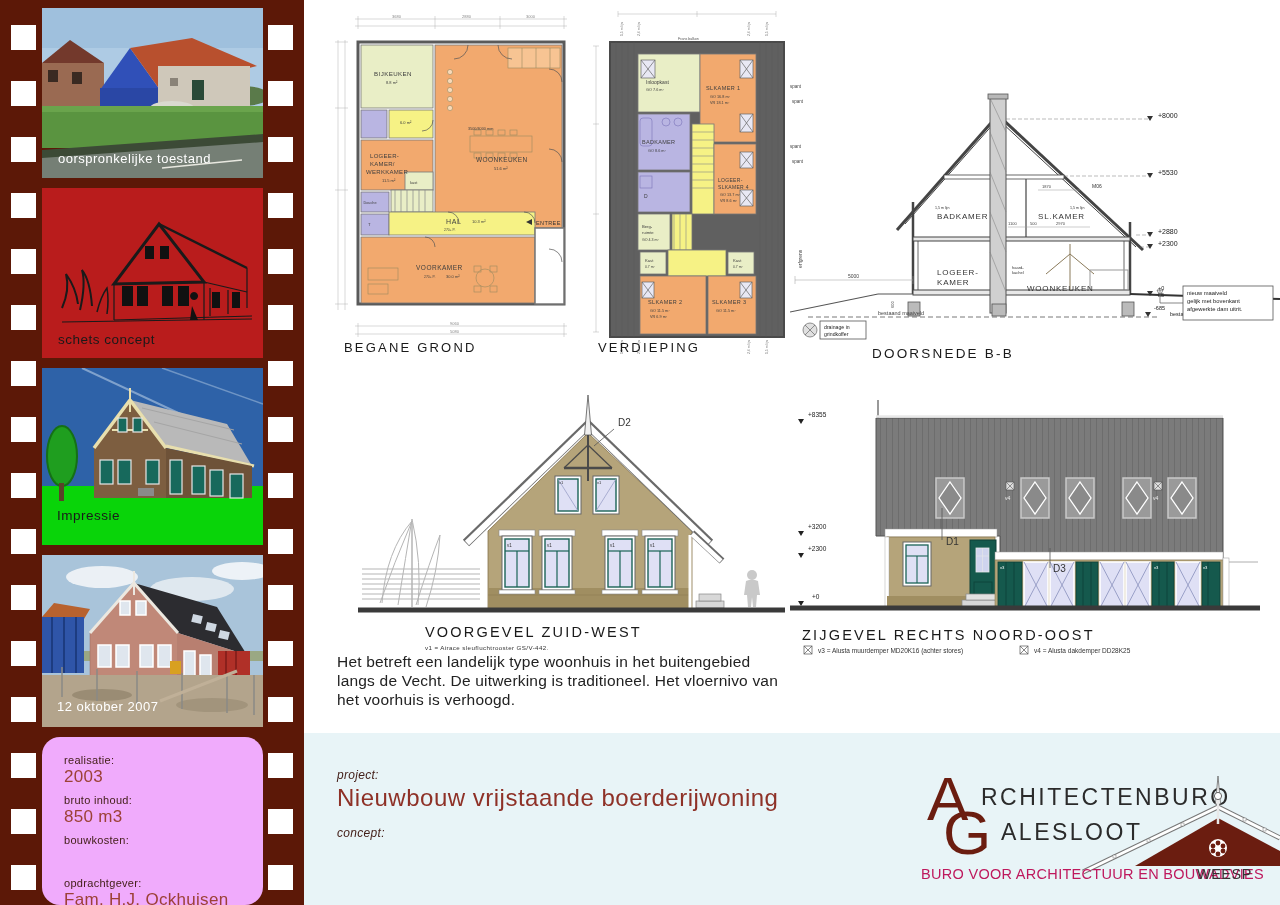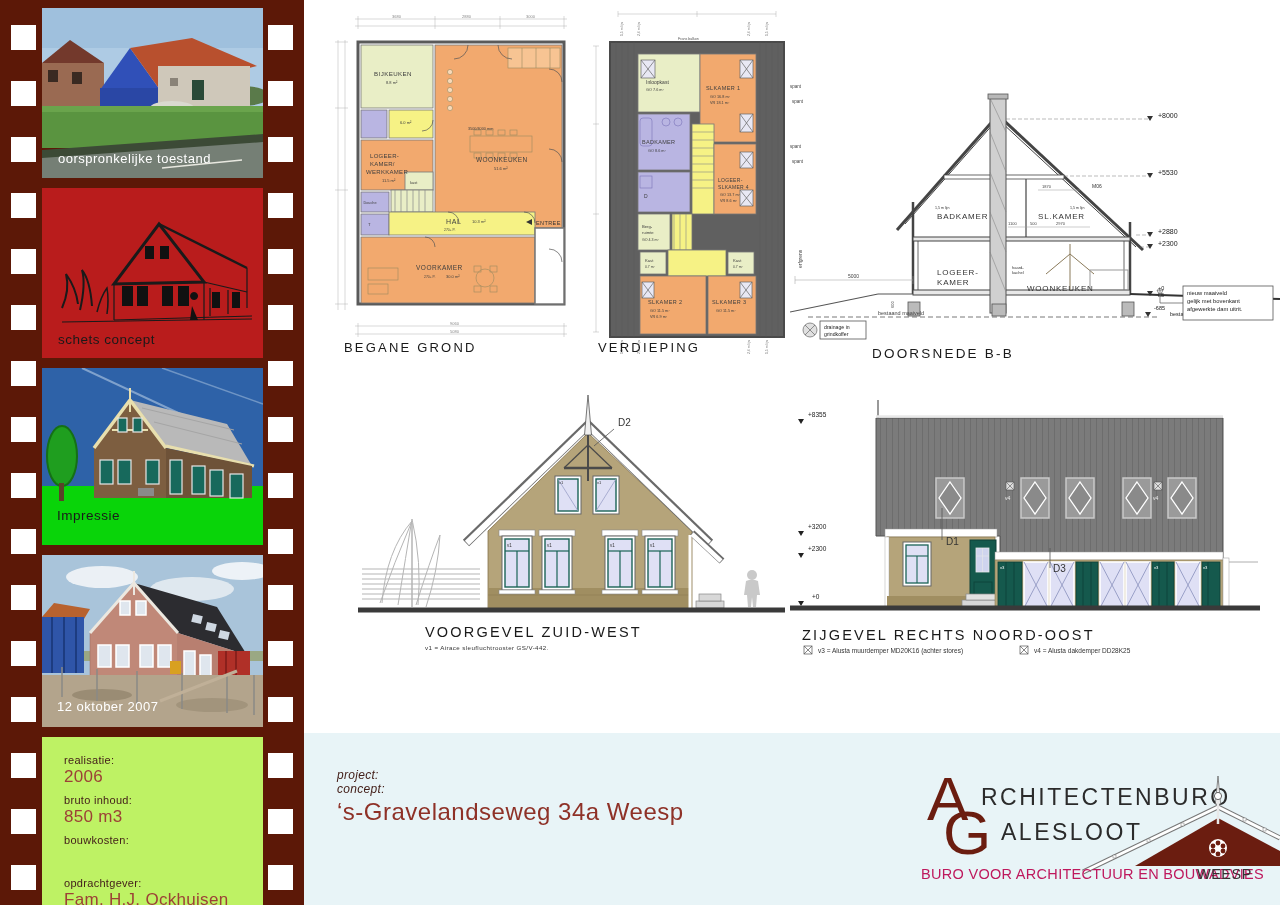--- a/index.html
+++ b/index.html
@@ -14,21 +14,21 @@
   .sprockets { position:absolute; top:0; bottom:0; width:25px;
     background:repeating-linear-gradient(180deg, transparent 0 25px, #ffffff 25px 50px, transparent 50px 56px); }
   .sprockets.left { left:11px; }
   .sprockets.right { left:268px; }
   .frame { position:absolute; left:42px; width:221px; overflow:hidden; }
   .frame svg { display:block; }
   .f1 { top:8px;   height:170px; }
   .f2 { top:188px; height:170px; background:#b91c1c; }
   .f3 { top:368px; height:177px; }
   .f4 { top:555px; height:172px; }
-  .f5 { top:737px; height:168px; background:#bef264; padding:10px 0 0 22px; }
+  .f5 { top:737px; height:168px; background:#f0abfc; padding:10px 0 0 22px;border-radius:18px; }
 
   .f5 .flabel { font-size:11px; color:#44201a; margin-top:7px; letter-spacing:0.3px; }
   .f5 .fvalue { font-size:17px; color:#9c4136; margin-top:1px; letter-spacing:0.3px; }
   .f5 .gap { height:24px; }
 
   
   .dwg { position:absolute; }
   svg text { font-family:"Liberation Sans", sans-serif; }
   .dwg-title { letter-spacing:2.2px; fill:#1a1a1a; }
 
@@ -207,21 +207,21 @@
           <line x1="185" y1="120" x2="185" y2="158"></line>
             <line x1="212" y1="120" x2="212" y2="160"></line>
         </g>
         <line x1="118" y1="146" x2="195" y2="116" stroke="#c0b098" stroke-width="3"></line>
         <text x="15" y="156" font-size="13" fill="#ffffff" letter-spacing="0.5">12 oktober 2007</text>
       </svg>
     </div>
 
     <div class="frame f5">
       <div class="flabel">realisatie:</div>
-      <div class="fvalue">2006</div>
+      <div class="fvalue">2003</div>
       <div class="flabel">bruto inhoud:</div>
       <div class="fvalue">850 m3</div>
       <div class="flabel">bouwkosten:</div>
       <div class="gap"></div>
       <div class="flabel">opdrachtgever:</div>
       <div class="fvalue">Fam. H.J. Ockhuisen</div>
 
     </div>
   </div>
 
@@ -794,26 +794,27 @@
       <line x1="22" y1="256" x2="14" y2="264" stroke="#555" stroke-width="0.7"></line>
       <text x="28" y="263" font-size="6.5">v3 = Alusta muurdemper MD20K16 (achter stores)</text>
       <rect x="230" y="256" width="8" height="8" fill="#ffffff" stroke="#555" stroke-width="0.7"></rect>
       <line x1="230" y1="256" x2="238" y2="264" stroke="#555" stroke-width="0.7"></line>
       <line x1="238" y1="256" x2="230" y2="264" stroke="#555" stroke-width="0.7"></line>
       <text x="244" y="263" font-size="6.5">v4 = Alusta dakdemper DD28K25</text>
     </g>
   </svg>
 
   <div class="toelichting">
+    <div class="body">Het betreft een landelijk type woonhuis in het buitengebied langs de Vecht. De uitwerking is traditioneel. Het vloernivo van het voorhuis is verhoogd.</div>
   </div>
 
   <div class="projectblock">
     <div class="small">project:</div>
+    <div class="big">Nieuwbouw vrijstaande boerderijwoning</div>
     <div class="small">concept:</div>
-    <div class="big">‘s-Gravelandseweg 34a Weesp</div>
   </div>
 
   <div class="logo">
     <div class="bigA">A</div>
     <div class="word1">RCHITECTENBURO</div>
     <div class="bigG">G</div>
     <div class="word2">ALESLOOT</div>
     <svg class="gable" width="205" height="112" viewBox="0 0 205 112">
       <polygon points="143,52 60,100 205,100 205,85" fill="#6b1d10"></polygon>
       <line x1="8" y1="106" x2="143" y2="41" stroke="#777" stroke-width="5"></line>

